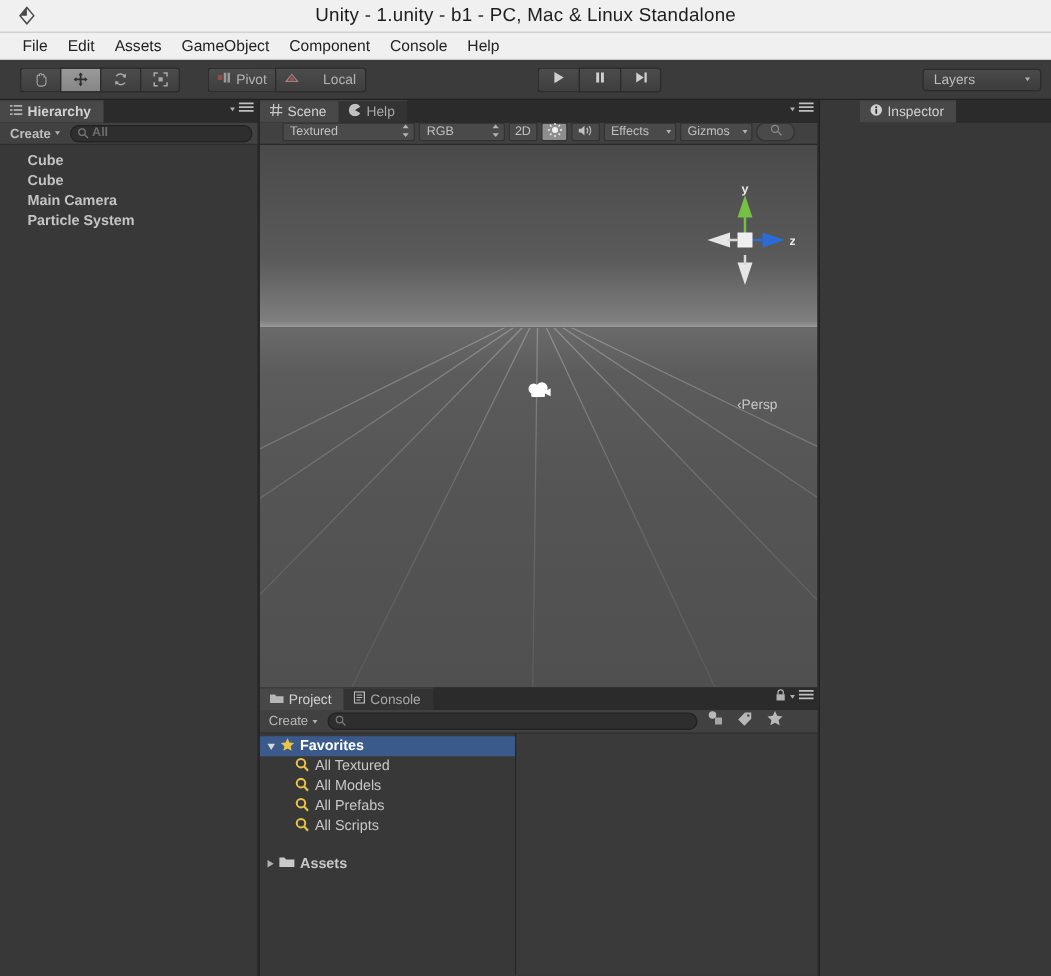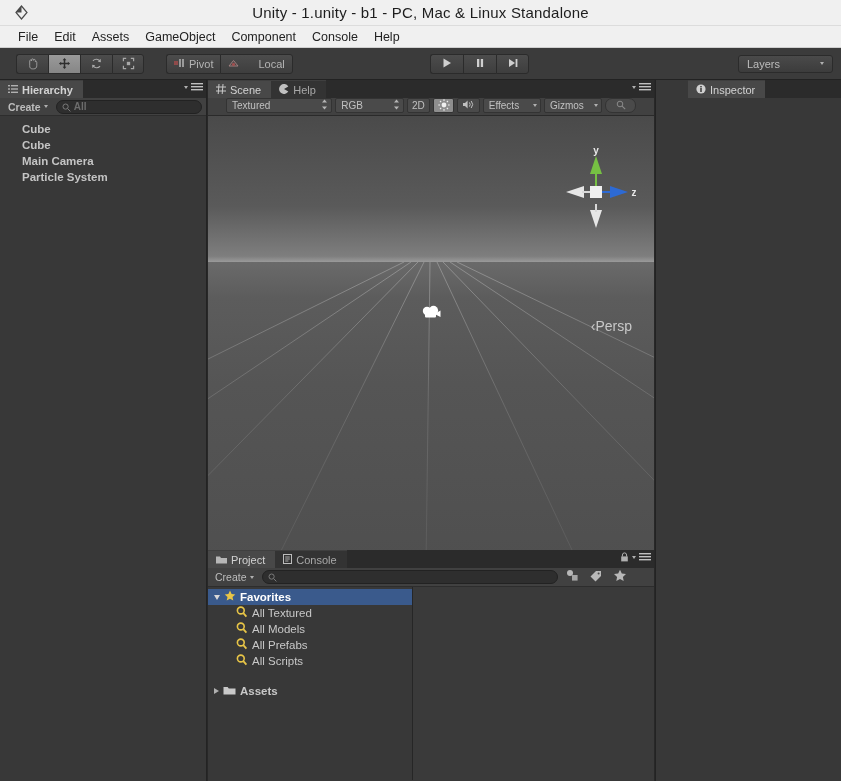--- a/index.html
+++ b/index.html
@@ -161,22 +161,22 @@
   }
   .ground {
     position: absolute; top: 146px; left: 0; width: 100%; height: 305px;
     background: linear-gradient(#6a6a6a 0%, #5c5c5c 12%, #555 40%, #4f4f4f 100%);
     overflow: hidden;
   }
   .gizmo-axis {
     position: absolute; top: 30px; right: 18px; width: 80px; height: 105px;
   }
   .persp-label {
-    position: absolute; top: 202px; right: 22px;
-    font-size: 14px; color: #c9c9c9;
+    position: absolute; top: 202px; right: 32px;
+    font-size: 11px; color: #c9c9c9;
   }
   .cam-gizmo { position: absolute; left: 213px; top: 189px; }
 
   
   .project-panel {
     position: absolute; top: 550px; left: 208px; width: 446px; height: 231px;
     background: #383838;
   }
   .proj-toolbar {
     height: 19px; background: #414141; display: flex; align-items: center;

